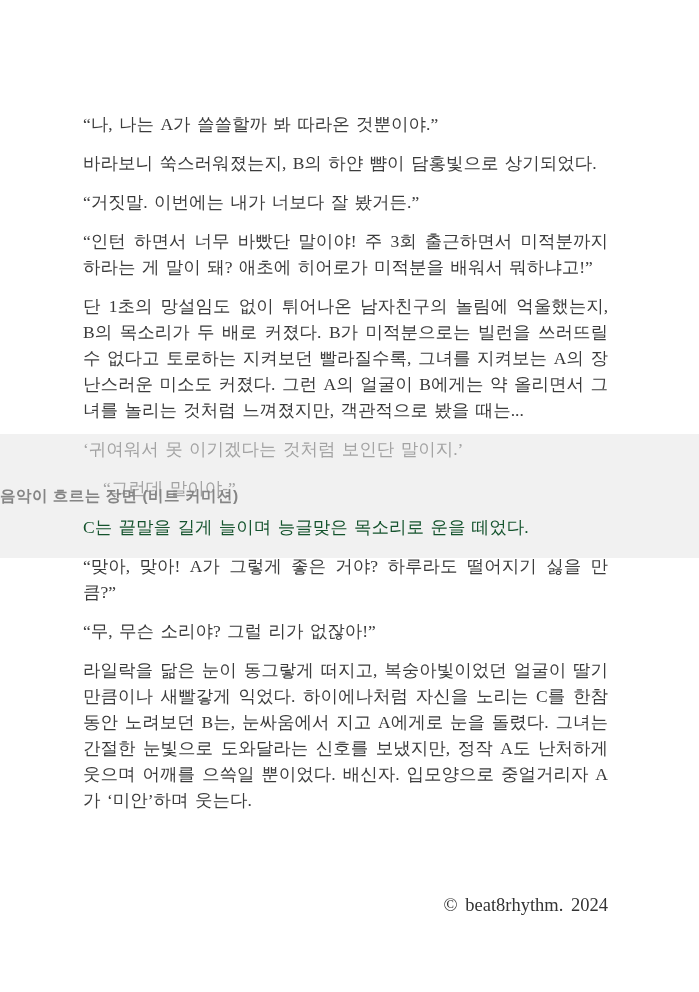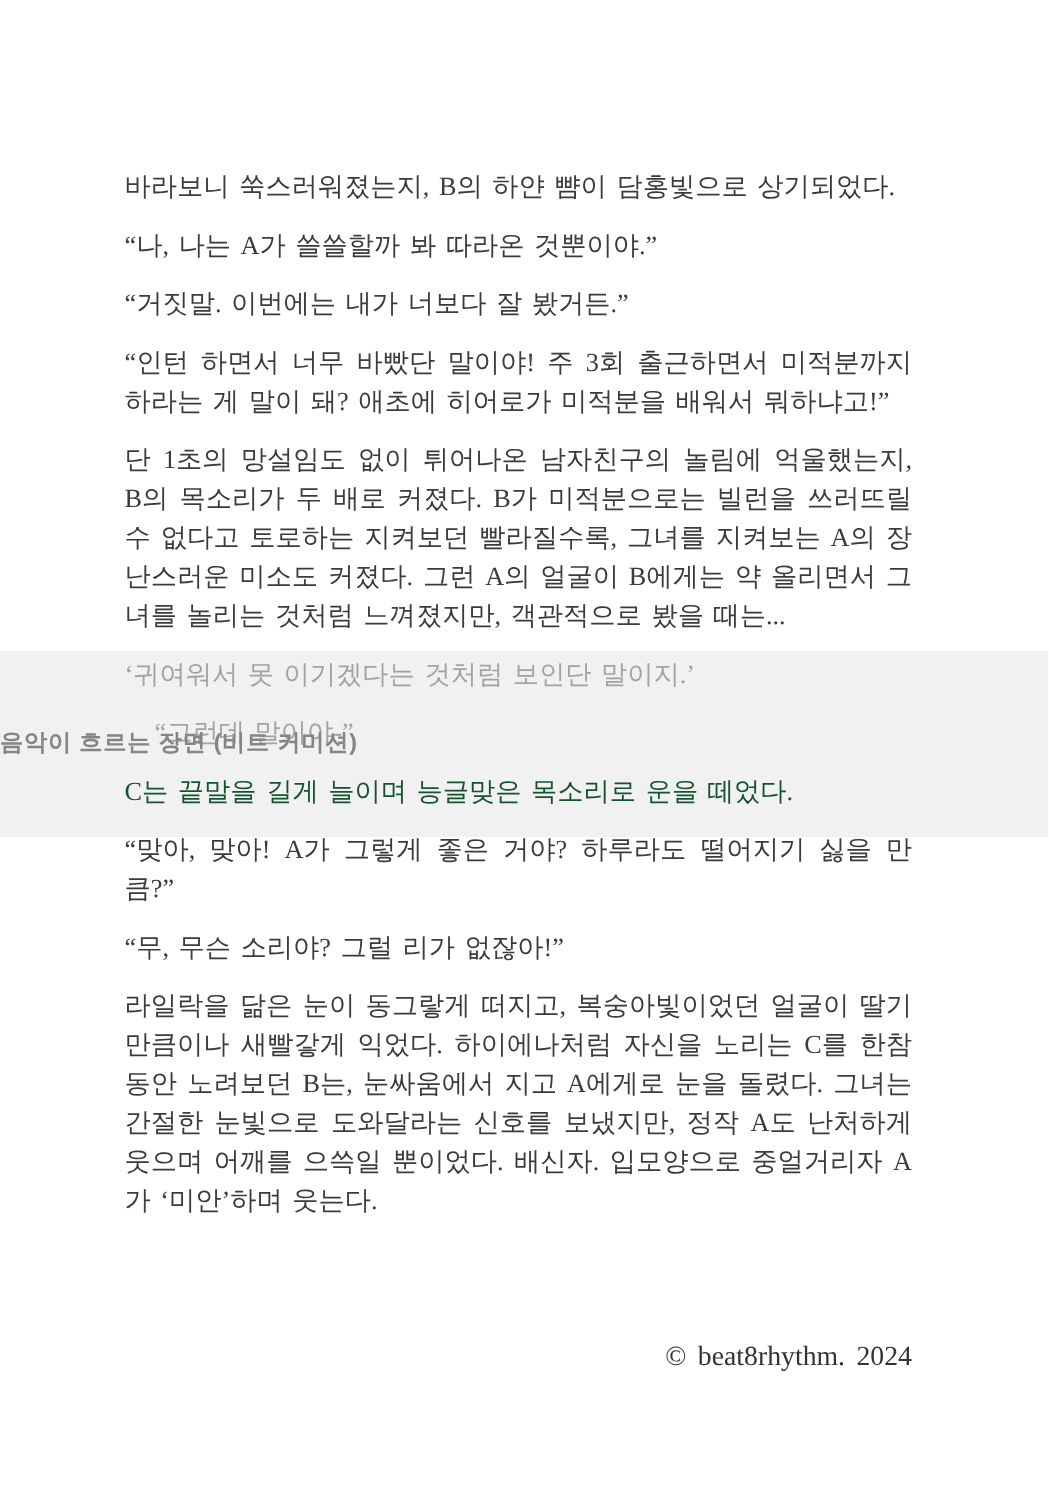--- a/index.html
+++ b/index.html
@@ -67,22 +67,22 @@
     word-spacing: 3px;
   }
 </style>
 </head>
 <body>
 
 <div class="page" style="background: rgb(255, 255, 255);">
   <div class="band" style="background: rgb(241, 241, 241);"></div>
   <div class="watermark" style="color: rgb(133, 133, 133);">음악이 흐르는 장면 (비트 커미션)</div>
   <div class="content">
+      <p style="color: rgb(59, 59, 59);">“나, 나는 A가 쓸쓸할까 봐 따라온 것뿐이야.”</p>
       <p style="color: rgb(59, 59, 59);">바라보니 쑥스러워졌는지, B의 하얀 뺨이 담홍빛으로 상기되었다.</p>
-      <p style="color: rgb(59, 59, 59);">“나, 나는 A가 쓸쓸할까 봐 따라온 것뿐이야.”</p>
       <p style="color: rgb(59, 59, 59);">“거짓말. 이번에는 내가 너보다 잘 봤거든.”</p>
       <p style="color: rgb(59, 59, 59);">“인턴 하면서 너무 바빴단 말이야! 주 3회 출근하면서 미적분까지 하라는 게 말이 돼? 애초에 히어로가 미적분을 배워서 뭐하냐고!”</p>
       <p style="color: rgb(59, 59, 59);">단 1초의 망설임도 없이 튀어나온 남자친구의 놀림에 억울했는지, B의 목소리가 두 배로 커졌다. B가 미적분으로는 빌런을 쓰러뜨릴 수 없다고 토로하는 지켜보던 빨라질수록, 그녀를 지켜보는 A의 장난스러운 미소도 커졌다. 그런 A의 얼굴이 B에게는 약 올리면서 그녀를 놀리는 것처럼 느껴졌지만, 객관적으로 봤을 때는...</p>
       <p class="faded" style="color: rgb(163, 163, 163);">‘귀여워서 못 이기겠다는 것처럼 보인단 말이지.’</p>
       <p class="faded" style="color: rgb(163, 163, 163); margin-left: 20px;">“그런데 말이야-”</p>
       <p class="faded" style="color: #14532d;">C는 끝말을 길게 늘이며 능글맞은 목소리로 운을 떼었다.</p>
       <p style="color: rgb(59, 59, 59);">“맞아, 맞아! A가 그렇게 좋은 거야? 하루라도 떨어지기 싫을 만큼?”</p>
       <p style="color: rgb(59, 59, 59);">“무, 무슨 소리야? 그럴 리가 없잖아!”</p>
       <p style="color: rgb(59, 59, 59);">라일락을 닮은 눈이 동그랗게 떠지고, 복숭아빛이었던 얼굴이 딸기만큼이나 새빨갛게 익었다. 하이에나처럼 자신을 노리는 C를 한참 동안 노려보던 B는, 눈싸움에서 지고 A에게로 눈을 돌렸다. 그녀는 간절한 눈빛으로 도와달라는 신호를 보냈지만, 정작 A도 난처하게 웃으며 어깨를 으쓱일 뿐이었다. 배신자. 입모양으로 중얼거리자 A가 ‘미안’하며 웃는다.</p>
     </div>

